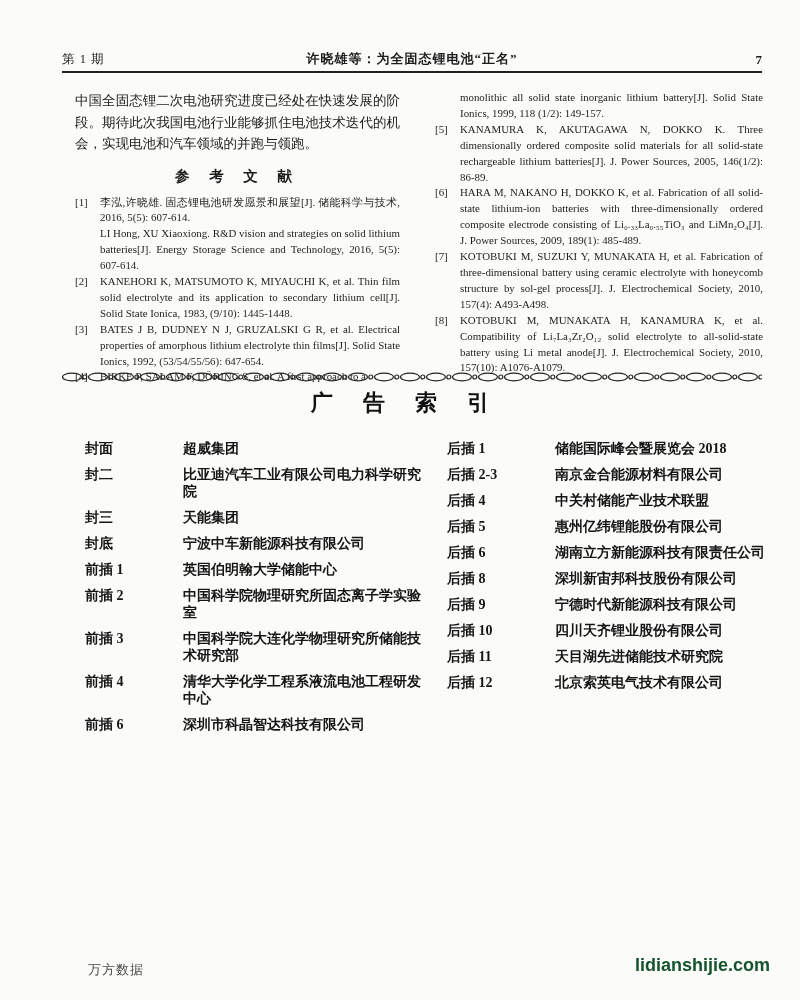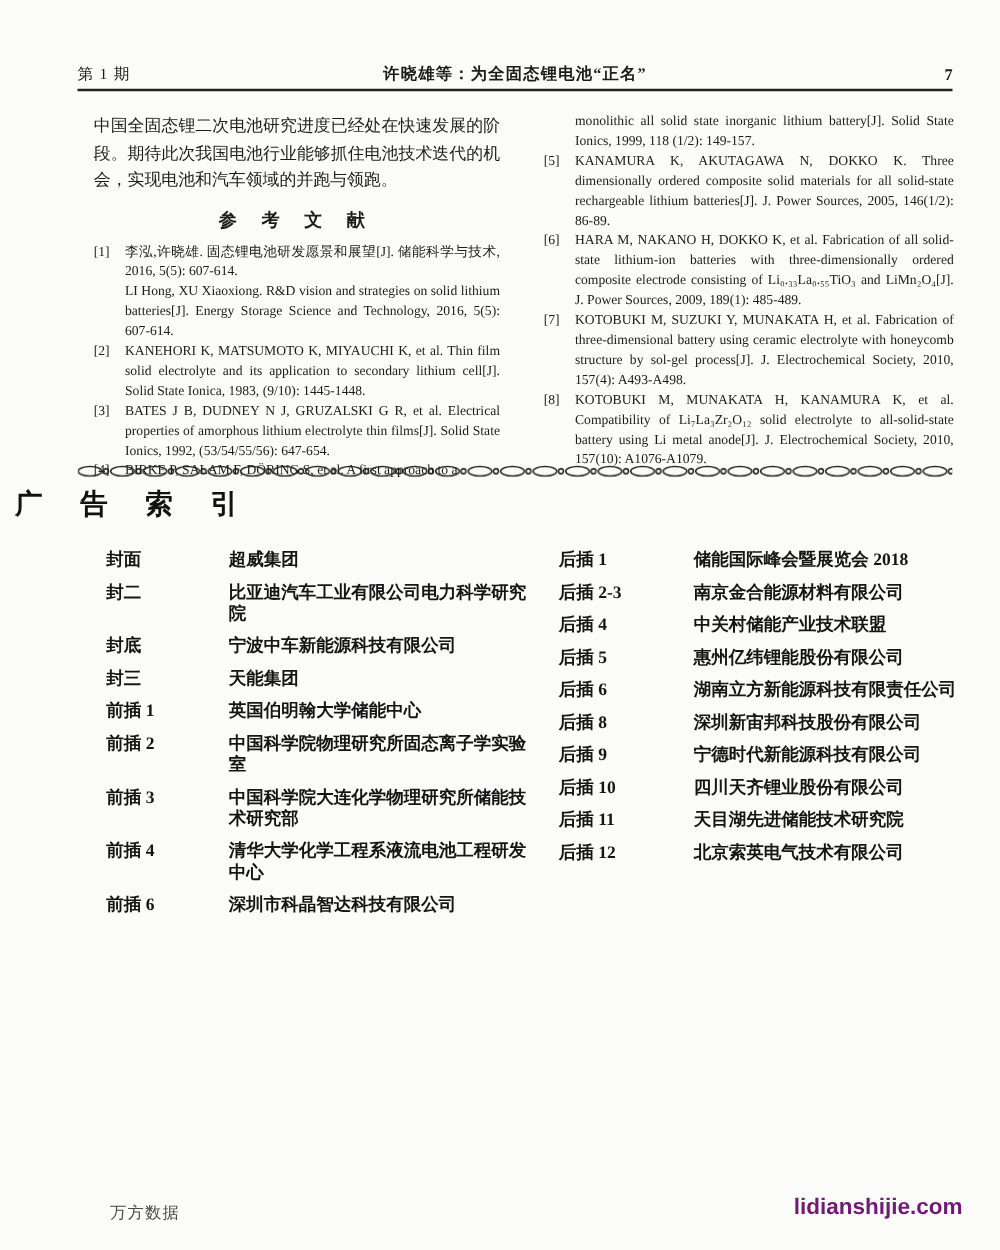--- a/index.html
+++ b/index.html
@@ -50,21 +50,21 @@
   }
   .ref-num { width:25px; flex-shrink:0; }
   .ref-text { flex:1; text-align:justify; }
 
   
   .divider { position:absolute; top:372px; left:62px; }
 
   
   .ad-title {
     position:absolute; top:388px; left:0; width:800px;
-    margin:0; 
+    margin:0; text-align:center;
     font-family:"Liberation Sans", sans-serif;
     font-size:22px; font-weight:bold;
     letter-spacing:12px; text-indent:12px;
     color:#111;
   }
   .ad-col { position:absolute; top:440px; }
   .ad-left  { left:85px;  width:348px; }
   .ad-right { left:447px; width:318px; }
   .ad-row {
     display:flex;
@@ -78,21 +78,21 @@
 
   
   .footer-mark {
     position:absolute; left:88px; top:961px;
     font-size:13px; color:#4a4a4a; letter-spacing:1px;
   }
   .watermark {
     position:absolute; right:30px; top:955px;
     font-family:"Liberation Sans", sans-serif;
     font-size:18px; font-weight:600;
-    color:#701a75;
+    color:#14532d;
   }
 </style>
 </head>
 <body>
 
 <div class="page">
 
   <div class="header">
     <span class="issue">第 1 期</span>
     <span class="title">许晓雄等：为全固态锂电池“正名”</span>
@@ -180,30 +180,30 @@
         <span class="ad-label">封面</span>
         <span class="ad-name">超威集团</span>
       </div>
 
       <div class="ad-row">
         <span class="ad-label">封二</span>
         <span class="ad-name">比亚迪汽车工业有限公司电力科学研究院</span>
       </div>
 
       <div class="ad-row">
+        <span class="ad-label">封三</span>
+        <span class="ad-name">天能集团</span>
+      </div>
+
+      <div class="ad-row">
         <span class="ad-label">封底</span>
         <span class="ad-name">宁波中车新能源科技有限公司</span>
       </div>
 
       <div class="ad-row">
-        <span class="ad-label">封三</span>
-        <span class="ad-name">天能集团</span>
-      </div>
-
-      <div class="ad-row">
         <span class="ad-label">前插 1</span>
         <span class="ad-name">英国伯明翰大学储能中心</span>
       </div>
 
       <div class="ad-row">
         <span class="ad-label">前插 2</span>
         <span class="ad-name">中国科学院物理研究所固态离子学实验室</span>
       </div>
 
       <div class="ad-row">

